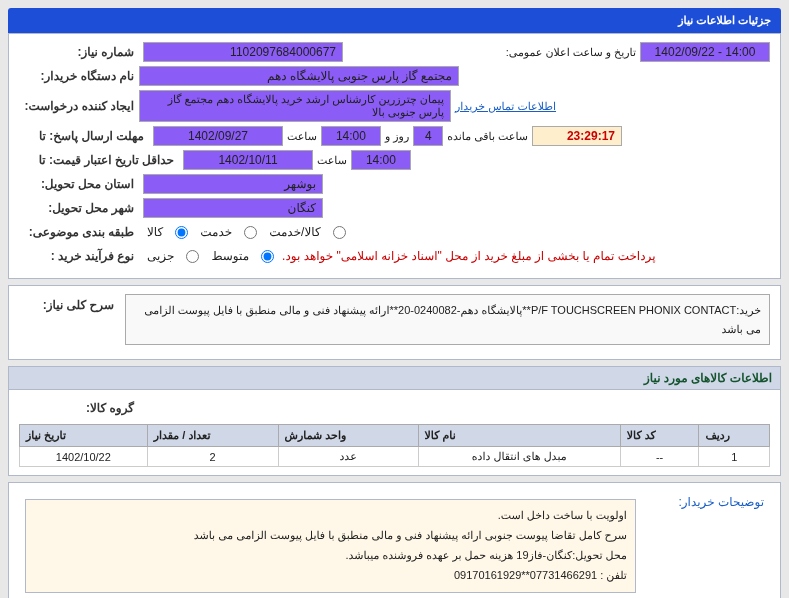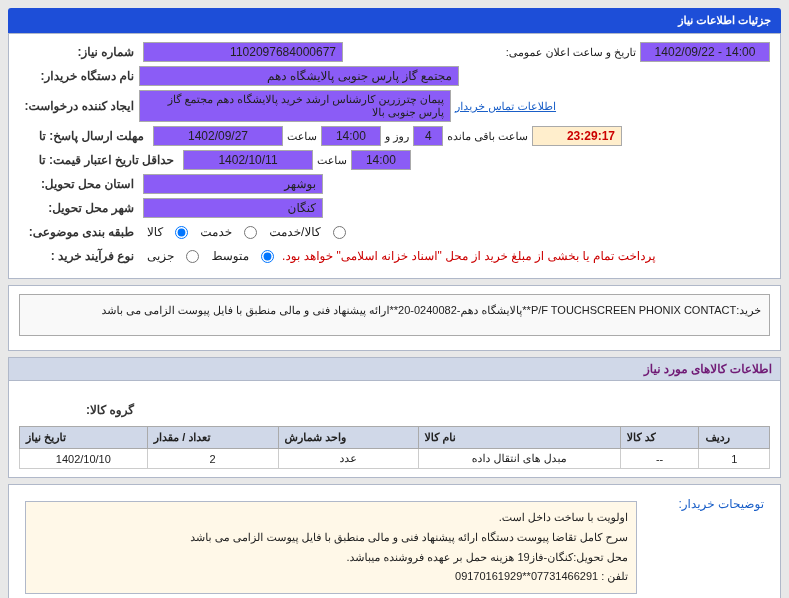--- a/index.html
+++ b/index.html
@@ -75,25 +75,25 @@
       gap: 12px;
       align-items: center;
     }
     .radio-item {
       display: flex;
       align-items: center;
       gap: 12px;
     }
     .section-title {
       background: #d0d8e8;
-      color: #701a75;
+      color: #14532d;
       font-weight: bold;
       font-size: 12px;
       padding: 4px 8px;
-      margin: -8px -10px 19px -10px;
+      margin: -8px -10px 8px -10px;
       border-bottom: 1px solid #b0b8c9;
     }
     .blue-link {
       color: #1a5fc8;
       text-decoration: underline;
       cursor: pointer;
     }
     .srh-box {
       border: 1px solid #aaa;
       background: #f9f9f9;
@@ -236,20 +236,21 @@
             <span>جزیی</span>
         </div>
       </div>
       <span class="info-label" style="width:120px; text-align:right; padding-left:6px;">نوع فرآیند خرید :</span>
     </div>
   </div>
 
   <div class="section">
     <div style="display:flex; align-items:flex-start; gap:6px; justify-content:flex-end;">
       <div class="srh-box" style="flex:1; min-height:42px;">خرید:P/F TOUCHSCREEN PHONIX CONTACT**پالایشگاه دهم-0240082-20**ارائه پیشنهاد فنی و مالی منطبق با فایل پیوست الزامی می باشد</div>
+      <span class="info-label" style="width:100px; text-align:right; padding-left:6px; padding-top:4px;">سرح کلی نیاز:</span>
     </div>
   </div>
 
   <div class="section">
     <div class="section-title">اطلاعات کالاهای مورد نیاز</div>
 
     <div style="display:flex; align-items:center; margin-bottom:6px; gap:4px; justify-content:flex-end;">
       <span class="info-label" style="text-align:right;">گروه کالا:</span>
     </div>
 
@@ -264,35 +265,35 @@
           <th>تاریخ نیاز</th>
         </tr>
       </thead>
       <tbody id="items-tbody">
       <tr>
       <td>1</td>
       <td>--</td>
       <td>مبدل های انتقال داده</td>
       <td>عدد</td>
       <td>2</td>
-      <td>1402/10/10</td>
+      <td>1402/10/22</td>
     </tr>
         </tbody>
     </table>
   </div>
 
   <div class="section">
     <table class="notes-table">
       <tbody>
           <tr>
         <td class="notes-label">توضیحات خریدار:</td>
         <td>
           <div class="notes-box">
             <div>اولویت با ساخت داخل است.</div>
-            <div>سرح کامل تقاضا پیوست دستگاه ارائه پیشنهاد فنی و مالی منطبق با فایل پیوست الزامی می باشد</div>
+            <div>سرح کامل تقاضا پیوست جنوبی ارائه پیشنهاد فنی و مالی منطبق با فایل پیوست الزامی می باشد</div>
             <div>محل تحویل:کنگان-فاز19 هزینه حمل بر عهده فروشنده میباشد.</div>
             <div>تلفن : 07731466291**09170161929</div>
           </div>
         </td>
       </tr>
     </tbody>
       </table>
   </div>
 
 </div>

